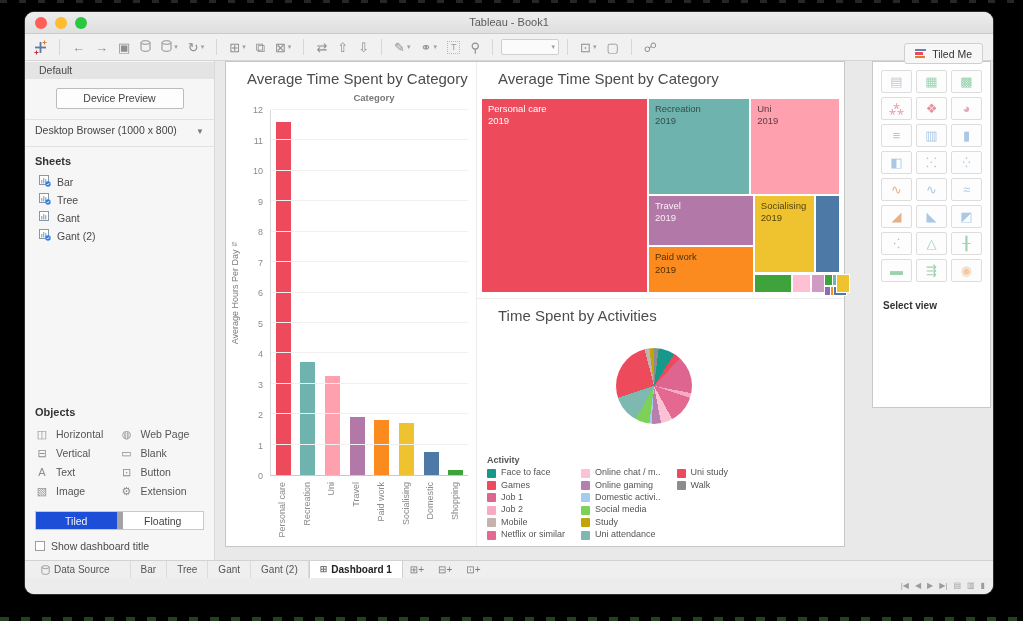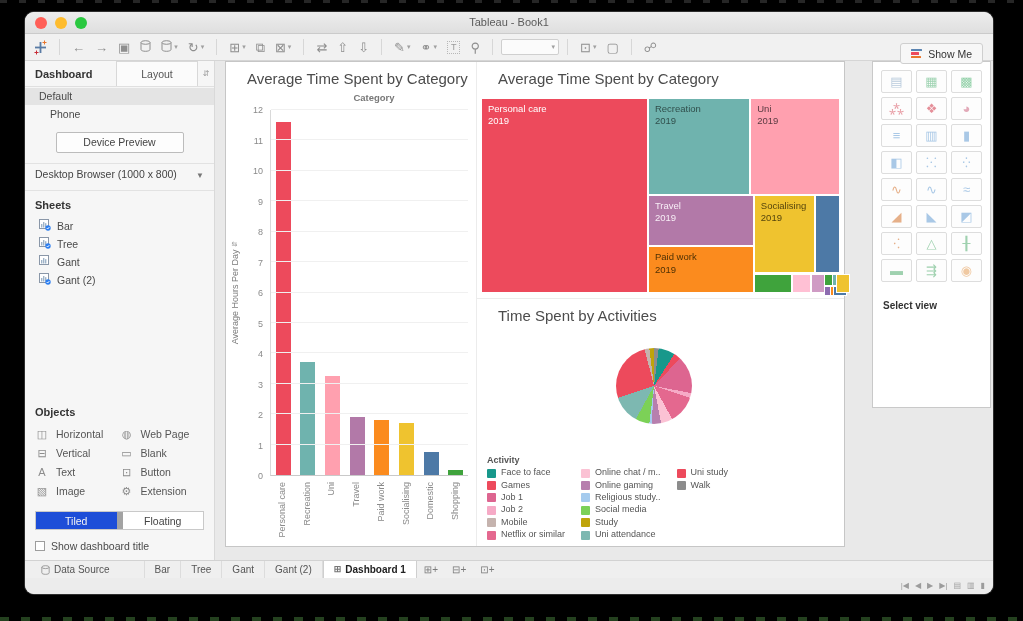--- a/index.html
+++ b/index.html
@@ -101,21 +101,21 @@
   .lg-item{display:flex;align-items:center;gap:5px;font-size:9px;color:#555;line-height:1.1;white-space:nowrap}
   .lg-sw{width:9px;height:9px;border-radius:1px;flex:none}
   
   .showme-panel{position:absolute;right:2px;top:0;width:119px;height:347px;background:#fff;border:1px solid #c9c9c9;z-index:6}
   .sm-grid{display:grid;grid-template-columns:repeat(3,1fr);gap:4px;padding:8px}
   .sm-cell{height:23px;border:1px solid #ddd;border-radius:2px;background:#fdfdfd;display:flex;align-items:center;justify-content:center;font-size:13px;line-height:1}
   .select-view{font-size:10px;font-weight:bold;color:#333;padding:10px}
   
   .tabsbar{height:18px;background:#efefef;border-top:1px solid #d2d2d2;display:flex;align-items:stretch;font-size:10px;color:#555;padding-left:6px}
   .tab{display:flex;align-items:center;gap:4px;padding:0 10px;border-right:1px solid #dcdcdc}
-  .tab.ds{padding-right:34px}
+  .tab.ds{padding-right:20px}
   .tab.active{background:#fff;color:#222;font-weight:bold;border-left:1px solid #cfcfcf;border-right:1px solid #cfcfcf}
   .tab.newbtn{border-right:none;color:#7a7a7a;padding:0 7px;font-size:10px}
   .tab-ic{font-size:9px;color:#777;display:inline-flex;line-height:1}
   .statusbar{height:16px;background:#ececec;display:flex;align-items:center;justify-content:flex-end;gap:10px;padding-right:8px}
   .st-group{display:flex;gap:6px}
   .st-ic{font-size:8px;color:#9c9c9c;line-height:1}
 </style>
 </head>
 <body>
 
@@ -226,33 +226,27 @@
           <span class="tb-glyph">☍</span>
         </span>
       </div>
 
     <div class="showme-tab">
       <span class="mini-bars">
           <i></i>
           <i></i>
           <i></i>
         </span>
-      <span>Show Me</span>
+      <span>Tiled Me</span>
     </div>
 
     <div class="main">
 
       <aside class="sidebar">
-        <div class="pane-tabs">
-          <span class="pane-tab-dash">Dashboard</span>
-          <span class="layout-tab">Layout</span>
-          <span class="pane-toggle">⇵</span>
-        </div>
         <div class="device-row selected">Default</div>
-        <div class="device-row phone">Phone</div>
         <button class="btn-device">Device Preview</button>
         <div class="sb-divider"></div>
         <div class="size-row">
           <span>Desktop Browser (1000 x 800)</span>
           <span class="size-caret">▼</span>
         </div>
         <div class="sb-divider"></div>
         <div class="sb-h">Sheets</div>
         <div class="sheet-list" id="sheet-list">
             <div class="sheet-row">
@@ -514,21 +508,21 @@
                     <div class="lg-item">
                       <span class="lg-sw" style="background: rgb(251, 194, 212);"></span>
                       <span>Online chat / m..</span>
                     </div>
                     <div class="lg-item">
                       <span class="lg-sw" style="background: rgb(183, 127, 174);"></span>
                       <span>Online gaming</span>
                     </div>
                     <div class="lg-item">
                       <span class="lg-sw" style="background: rgb(165, 203, 238);"></span>
-                      <span>Religious study..</span>
+                      <span>Domestic activi..</span>
                     </div>
                     <div class="lg-item">
                       <span class="lg-sw" style="background: rgb(124, 209, 87);"></span>
                       <span>Social media</span>
                     </div>
                     <div class="lg-item">
                       <span class="lg-sw" style="background: rgb(191, 164, 10);"></span>
                       <span>Study</span>
                     </div>
                     <div class="lg-item">

